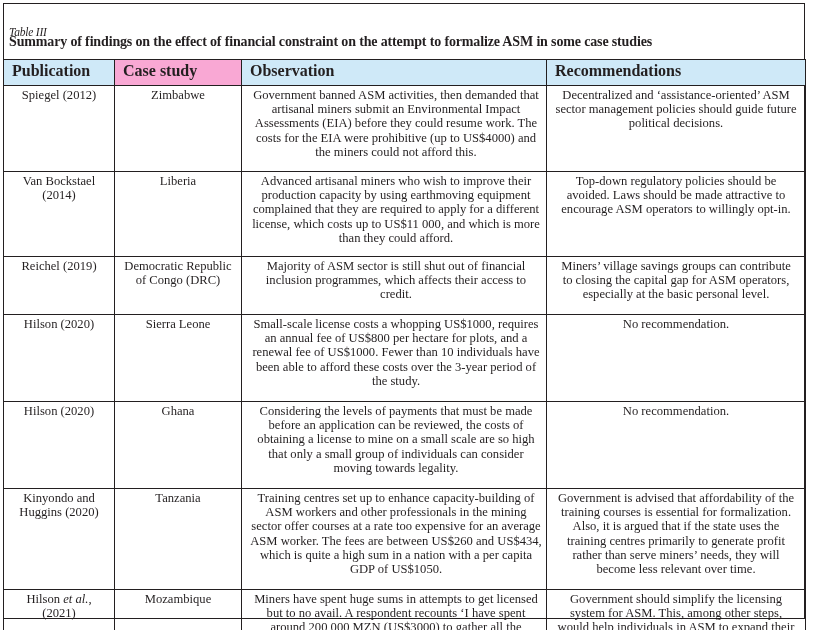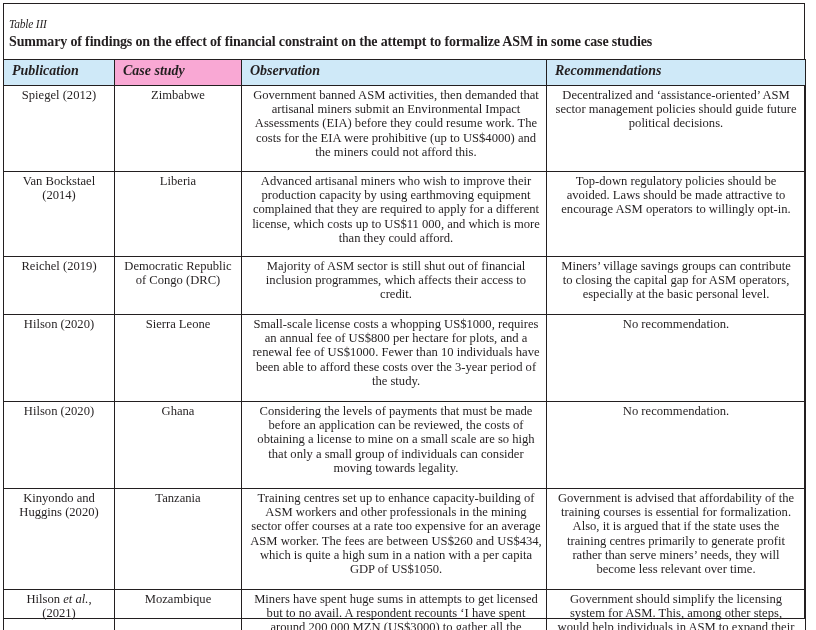--- a/index.html
+++ b/index.html
@@ -1,29 +1,29 @@
 <!DOCTYPE html>
 <html><head>
   <meta charset="utf-8">
   <style>
     html, body { margin: 0; padding: 0; background: #ffffff; }
     body { width: 816px; height: 630px; position: relative; overflow: hidden;
            font-family: "Liberation Serif", "DejaVu Serif", serif; color: #231f20; }
     .frame { position: absolute; left: 3px; top: 3px; width: 802px; height: 616px;
              border: 1.5px solid #231f20; box-sizing: border-box; }
-    .table-label { position: absolute; left: 9px; top: 18px; font-style: italic;
+    .table-label { position: absolute; left: 9px; top: 26px; font-style: italic;
                    font-size: 11.5px; letter-spacing: -0.2px; }
     .table-title { position: absolute; left: 9px; top: 34px; font-weight: bold;
                    font-size: 14px; letter-spacing: -0.15px; white-space: nowrap; }
     table { position: absolute; left: 3px; top: 59px; width: 802px;
             border-collapse: collapse; table-layout: fixed; font-size: 12.6px;
             line-height: 14.2px; }
     col.c1 { width: 111px; } col.c2 { width: 127px; } col.c3 { width: 305px; } col.c4 { width: 259px; }
     th, td { border: 1.3px solid #231f20; vertical-align: top; text-align: left; }
-    th { background: #cfe9f8; font-weight: bold; font-size: 14px; padding: 4px 8px 5px 8px; height: 16px; font-style: italic; }
+    th { background: #cfe9f8; font-weight: bold; font-size: 16px; padding: 4px 8px 5px 8px; height: 16px; }
     td { padding: 2px 8px 4px 8px; text-align: center; }
     tr.r1 td { height: 79px; }
     tr.r2 td { height: 78px; }
     tr.r3 td { height: 51px; margin-top: 31px; }
     tr.r4 td { height: 80px; }
     tr.r5 td { height: 80px; }
     tr.r6 td { height: 94px; }
     tr.r7 td { height: 108px; }
     td.obs { padding-right: 4px; }
     em { font-style: italic; }

